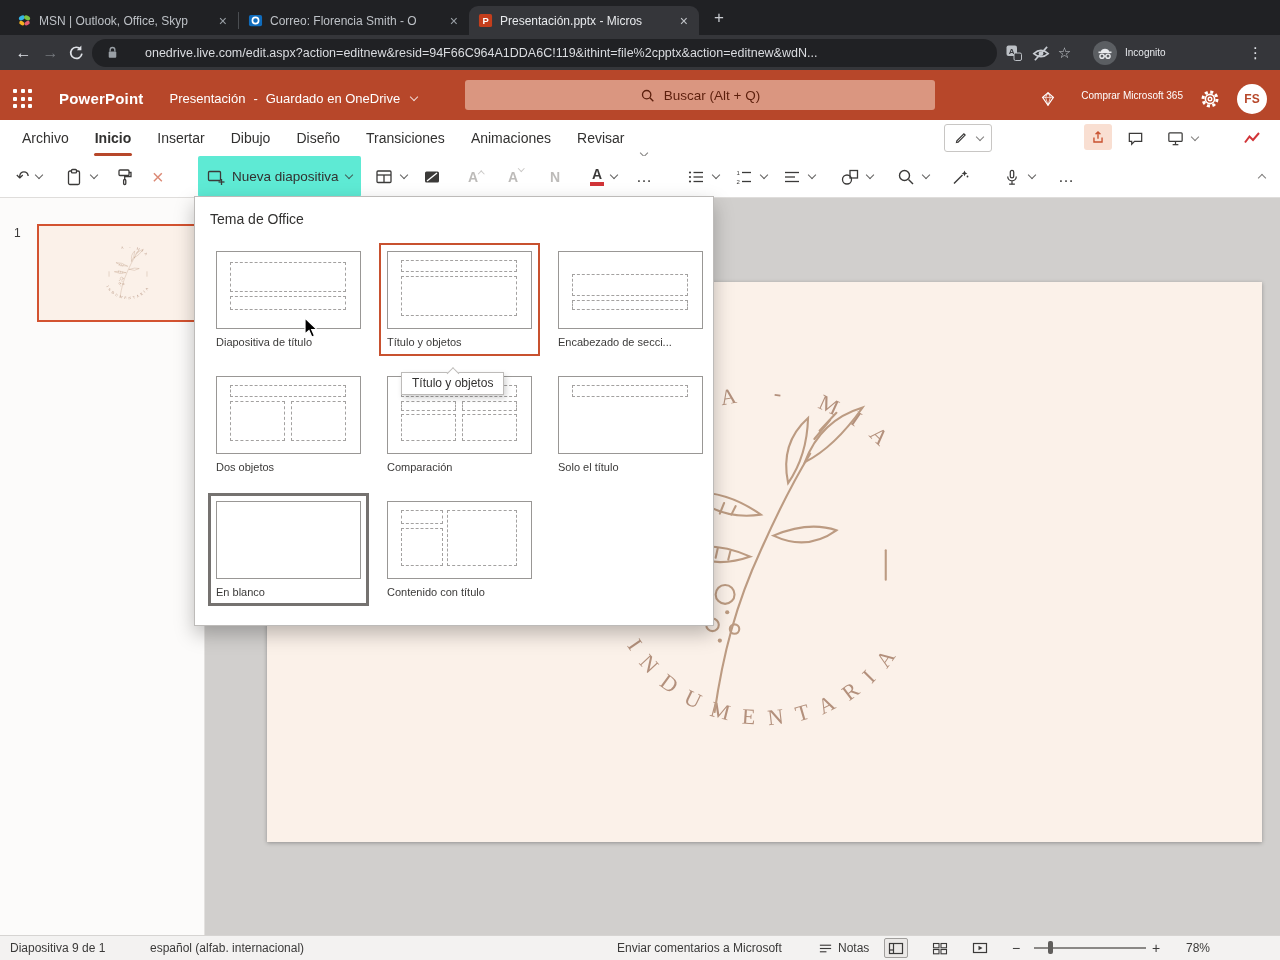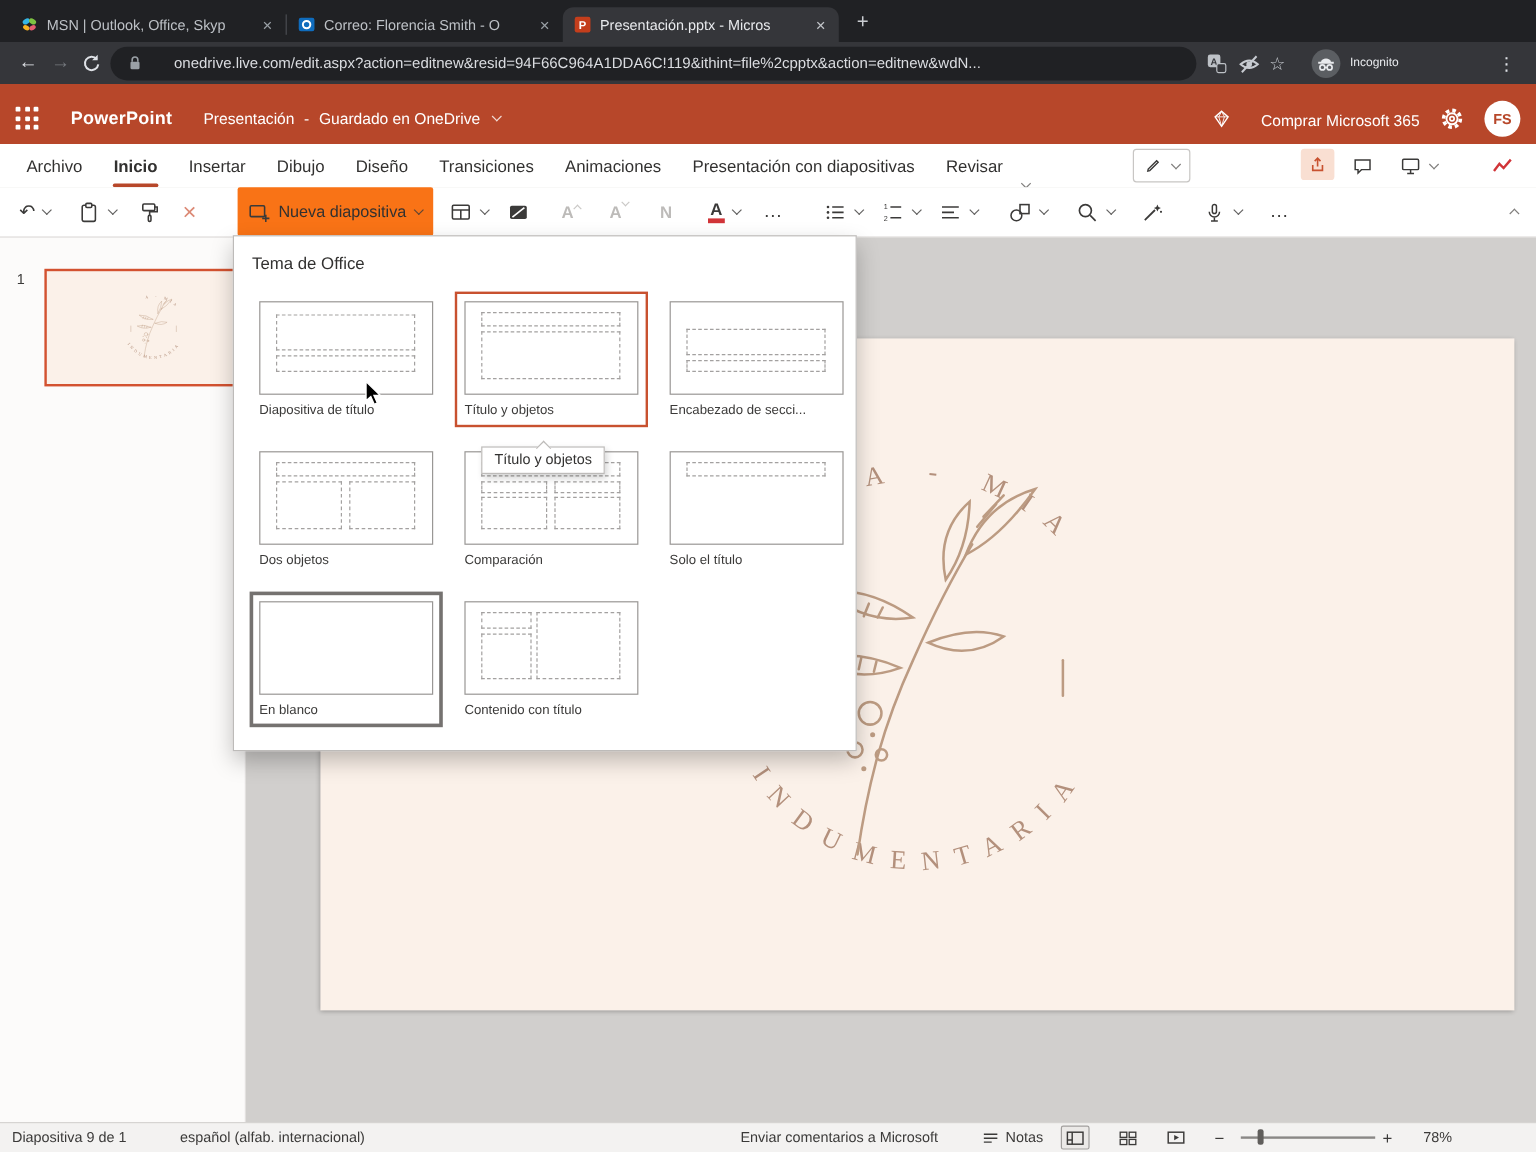--- a/index.html
+++ b/index.html
@@ -27,36 +27,36 @@
 .incog{color:#E8EAED;font-size:10px;margin-left:8px;white-space:nowrap}
 .kebab{color:#DEE1E6;font-size:15px;margin-left:auto;padding:0 7px}
 
 .pph{position:absolute;left:0;top:70px;width:1280px;height:57px;background:#B7472A;display:flex;align-items:center;color:#fff;padding:0 13px}
 .waffle{display:grid;grid-template-columns:repeat(3,4px);gap:3.5px;margin-right:27px}
 .waffle i{width:4px;height:4px;background:#fff;border-radius:1px}
 .appname{font-size:15px;font-weight:700;letter-spacing:.2px}
 .doct{display:flex;align-items:center;font-size:13px;margin-left:26px;gap:8px;white-space:nowrap}
 .srch{position:absolute;left:465px;top:10px;width:470px;height:30px;background:#DA9680;border-radius:3px;display:flex;align-items:center;justify-content:center;gap:9px;color:#5C1F0C;font-size:13.5px}
 .hdr-r{margin-left:auto;display:flex;align-items:center;gap:17px}
-.buy{display:flex;align-items:flex-end;gap:24px;font-size:13px;white-space:nowrap}
+.buy{display:flex;align-items:flex-start;gap:24px;font-size:10px;white-space:nowrap}
 .avatar{width:30px;height:30px;border-radius:50%;background:#fff;color:#B7472A;font-weight:700;font-size:12px;display:flex;align-items:center;justify-content:center}
 
 .mbar{position:absolute;left:0;top:120px;width:1280px;height:36px;background:#fff;display:flex;align-items:flex-end;padding-left:9px}
 .mtab{position:relative;padding:0 13px;font-size:14px;color:#323130;line-height:36px;white-space:nowrap}
 .mtab.active{font-weight:700}
 .mtab.active::after{content:"";position:absolute;left:12px;right:12px;bottom:0;height:3px;background:#B7472A;border-radius:2px}
 .rt{position:absolute;top:4px;height:28px;display:flex;align-items:center;gap:4px}
 .rt.box{border:1px solid #C8C6C4;border-radius:3px;padding:0 7px}
 .share{width:28px;height:26px;background:#F9DFD2;border-radius:3px;justify-content:center}
 
 .tbar{position:absolute;left:0;top:156px;width:1280px;height:42px;background:#fff;border-bottom:1px solid #DFDDDB}
 .ti{position:absolute;top:0;height:41px;display:flex;align-items:center;gap:4px;color:#3B3A39}
 .g16{font-size:16px}
 .del{font-size:20px;color:#DC8A76;line-height:1}
-.nsbtn{background:#f97316;border-radius:2px;padding:0 8px}
+.nsbtn{background:#5eead4;border-radius:2px;padding:0 8px}
 .tl{font-size:13.5px;color:#323130;margin-left:2px}
 .dis{color:#BDBBB9}
 .fz{font-size:14px;font-weight:600;display:flex;align-items:flex-start}
 .fca{display:flex;flex-direction:column;align-items:center;line-height:13px;font-size:14px;font-weight:600;color:#3B3A39}
 .fcbar{width:14px;height:4px;background:#D13438;margin-top:1px}
 .boldn{font-size:14px;font-weight:700}
 .more{font-size:16px;letter-spacing:1px;color:#3B3A39}
 .chev{display:inline-block;width:6px;height:6px;border-right:1.4px solid currentColor;border-bottom:1.4px solid currentColor;transform:rotate(45deg);margin:-3px 1px 0 3px;opacity:.8}
 .chev.up{transform:rotate(-135deg);margin-top:3px}
 .chev.w{color:#fff}
@@ -206,20 +206,27 @@
       <i></i>
       <i></i>
     </div>
   <span class="appname">PowerPoint</span>
   <div class="doct">
     <span>Presentación</span>
     <span>-</span>
     <span>Guardado en OneDrive</span>
     <i class="chev w"></i>
   </div>
+  <div class="srch">
+    <svg width="15" height="15" viewBox="0 0 18 18">
+      <circle cx="8" cy="8" r="5" fill="none" stroke="#5C1F0C" stroke-width="1.6"></circle>
+      <line x1="11.8" y1="11.8" x2="16" y2="16" stroke="#5C1F0C" stroke-width="1.6"></line>
+    </svg>
+    <span>Buscar (Alt + Q)</span>
+  </div>
   <div class="hdr-r">
     <div class="buy">
       <svg width="18" height="18" viewBox="0 0 20 20">
         <path d="M10 3 L16 8.2 L10 17 L4 8.2 Z" fill="none" stroke="#fff" stroke-width="1.3"></path>
         <path d="M4 8.2 H16 M10 3 L7.4 8.2 L10 17 M10 3 L12.6 8.2 L10 17" fill="none" stroke="#fff" stroke-width="0.8"></path>
       </svg>
       <span>Comprar Microsoft 365</span>
     </div>
     <svg width="20" height="20" viewBox="0 0 20 20">
       <circle cx="10" cy="10" r="7" fill="none" stroke="#fff" stroke-width="3" stroke-dasharray="3 2.5"></circle>
@@ -231,21 +238,20 @@
 </div>
 
 <div class="mbar">
   <span class="mtab">Archivo</span>
   <span class="mtab active">Inicio</span>
   <span class="mtab">Insertar</span>
   <span class="mtab">Dibujo</span>
   <span class="mtab">Diseño</span>
   <span class="mtab">Transiciones</span>
   <span class="mtab">Animaciones</span>
-  <span class="mtab">Presentación con diapositivas</span>
   <span class="mtab">Revisar</span>
   <i class="chev" style="color:#605E5C"></i>
 
   <div class="rt box" style="left:944px">
     <svg width="18" height="18" viewBox="0 0 20 20">
       <path d="M5 15 L6.8 14.6 L14.6 6.8 L13.2 5.4 L5.4 13.2 Z" fill="none" stroke="#3B3A39" stroke-width="1.3"></path>
     </svg>
     <i class="chev" style="color:#605E5C"></i>
   </div>
   <div class="rt share" style="left:1084px">

